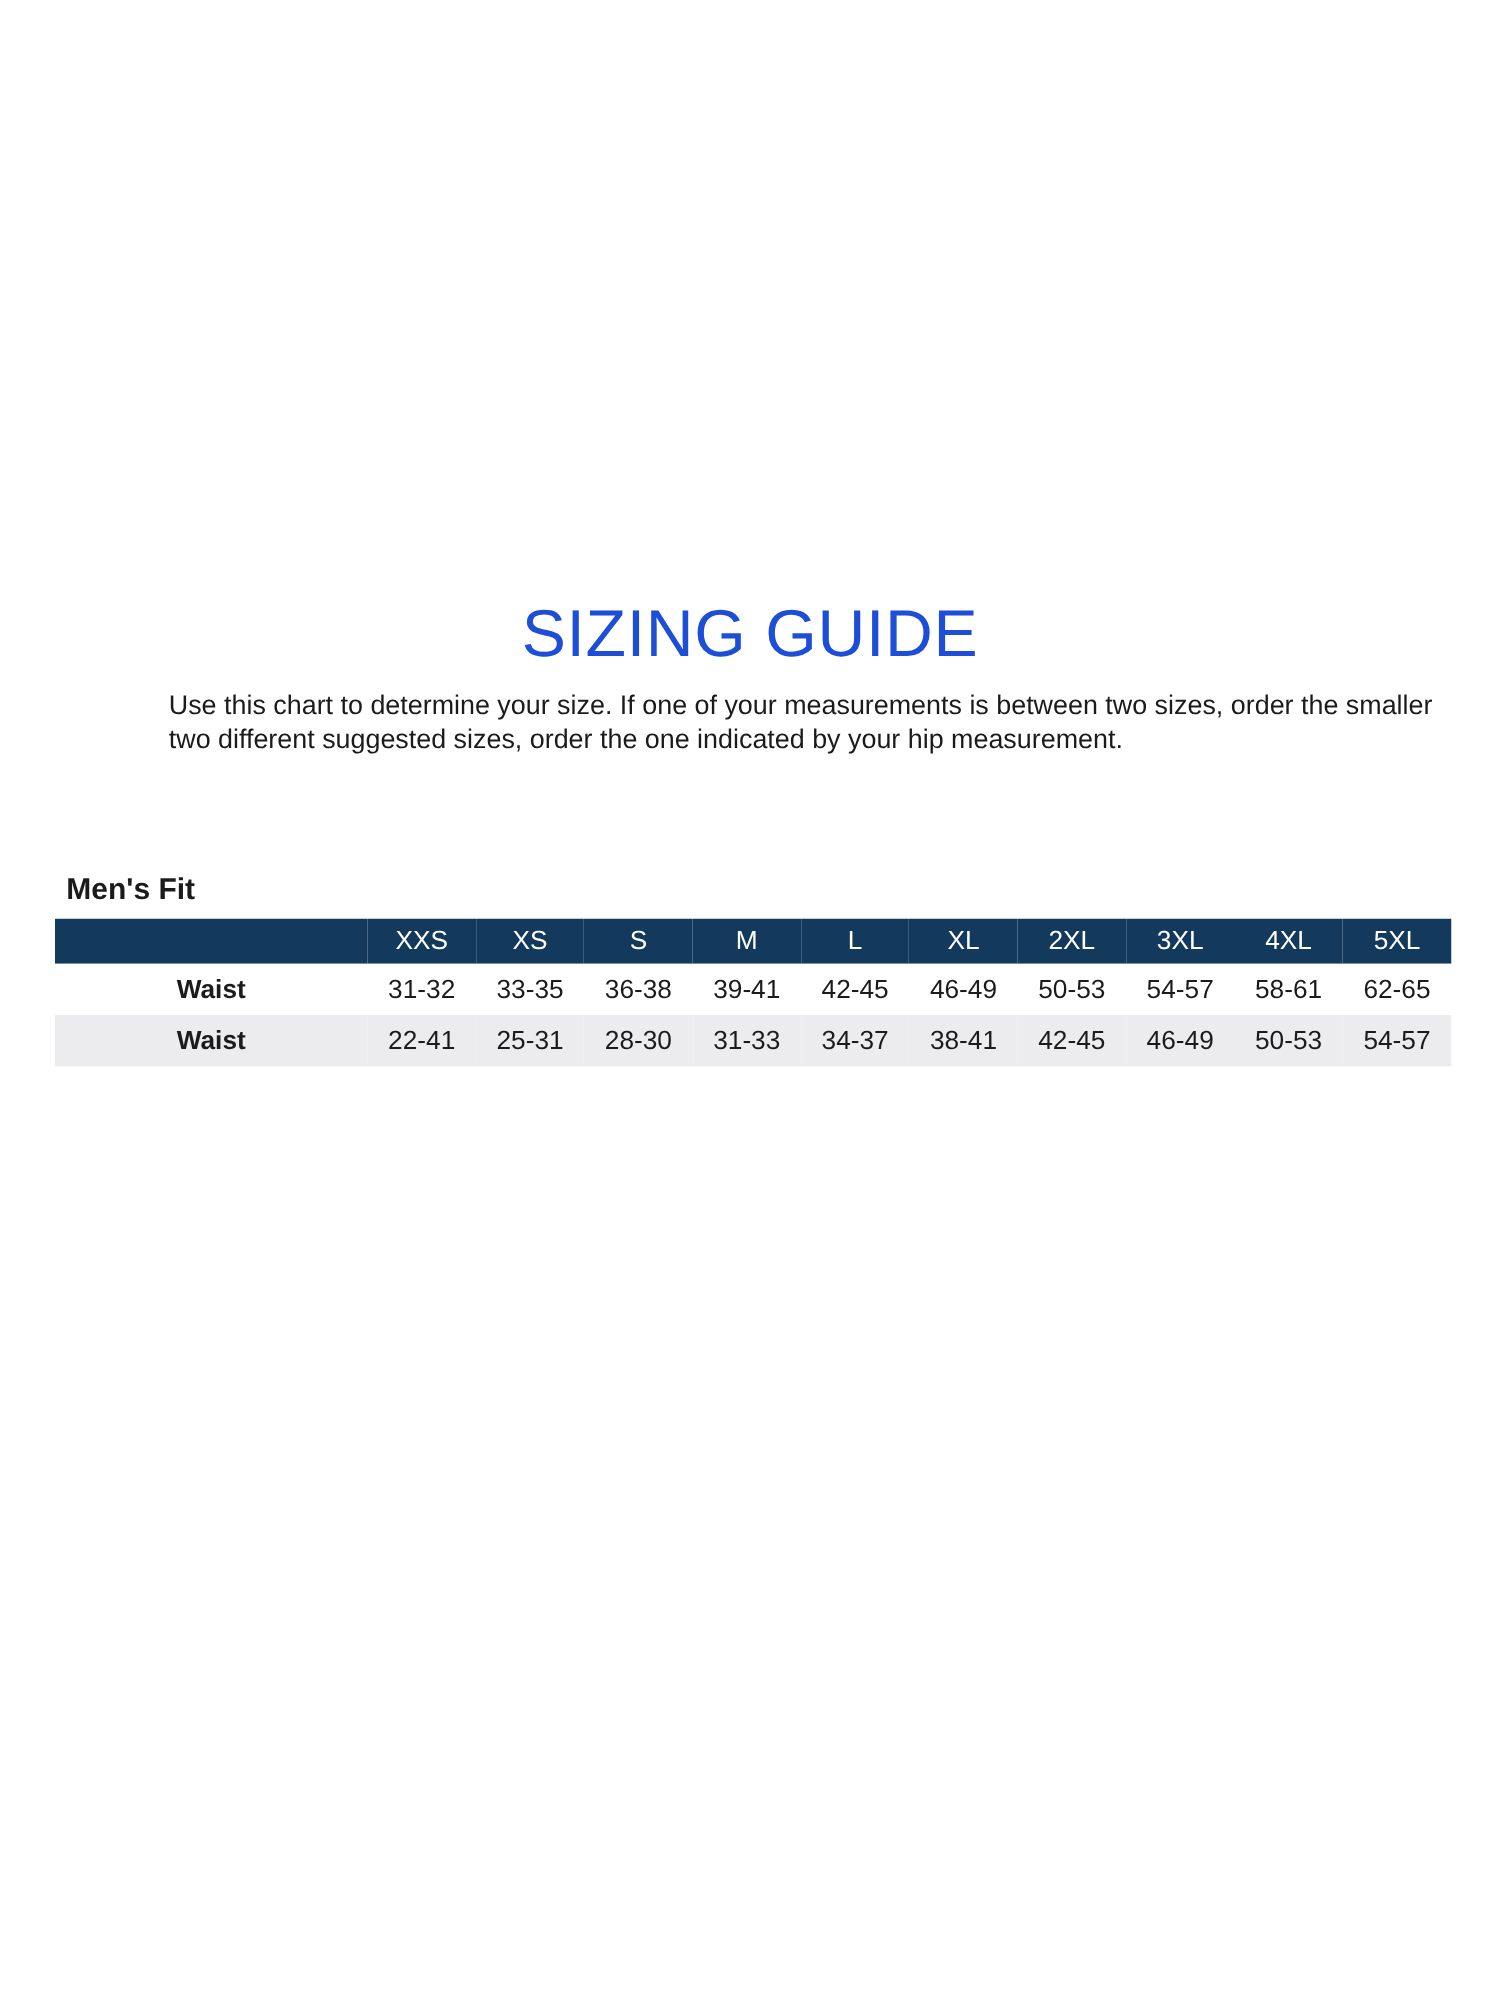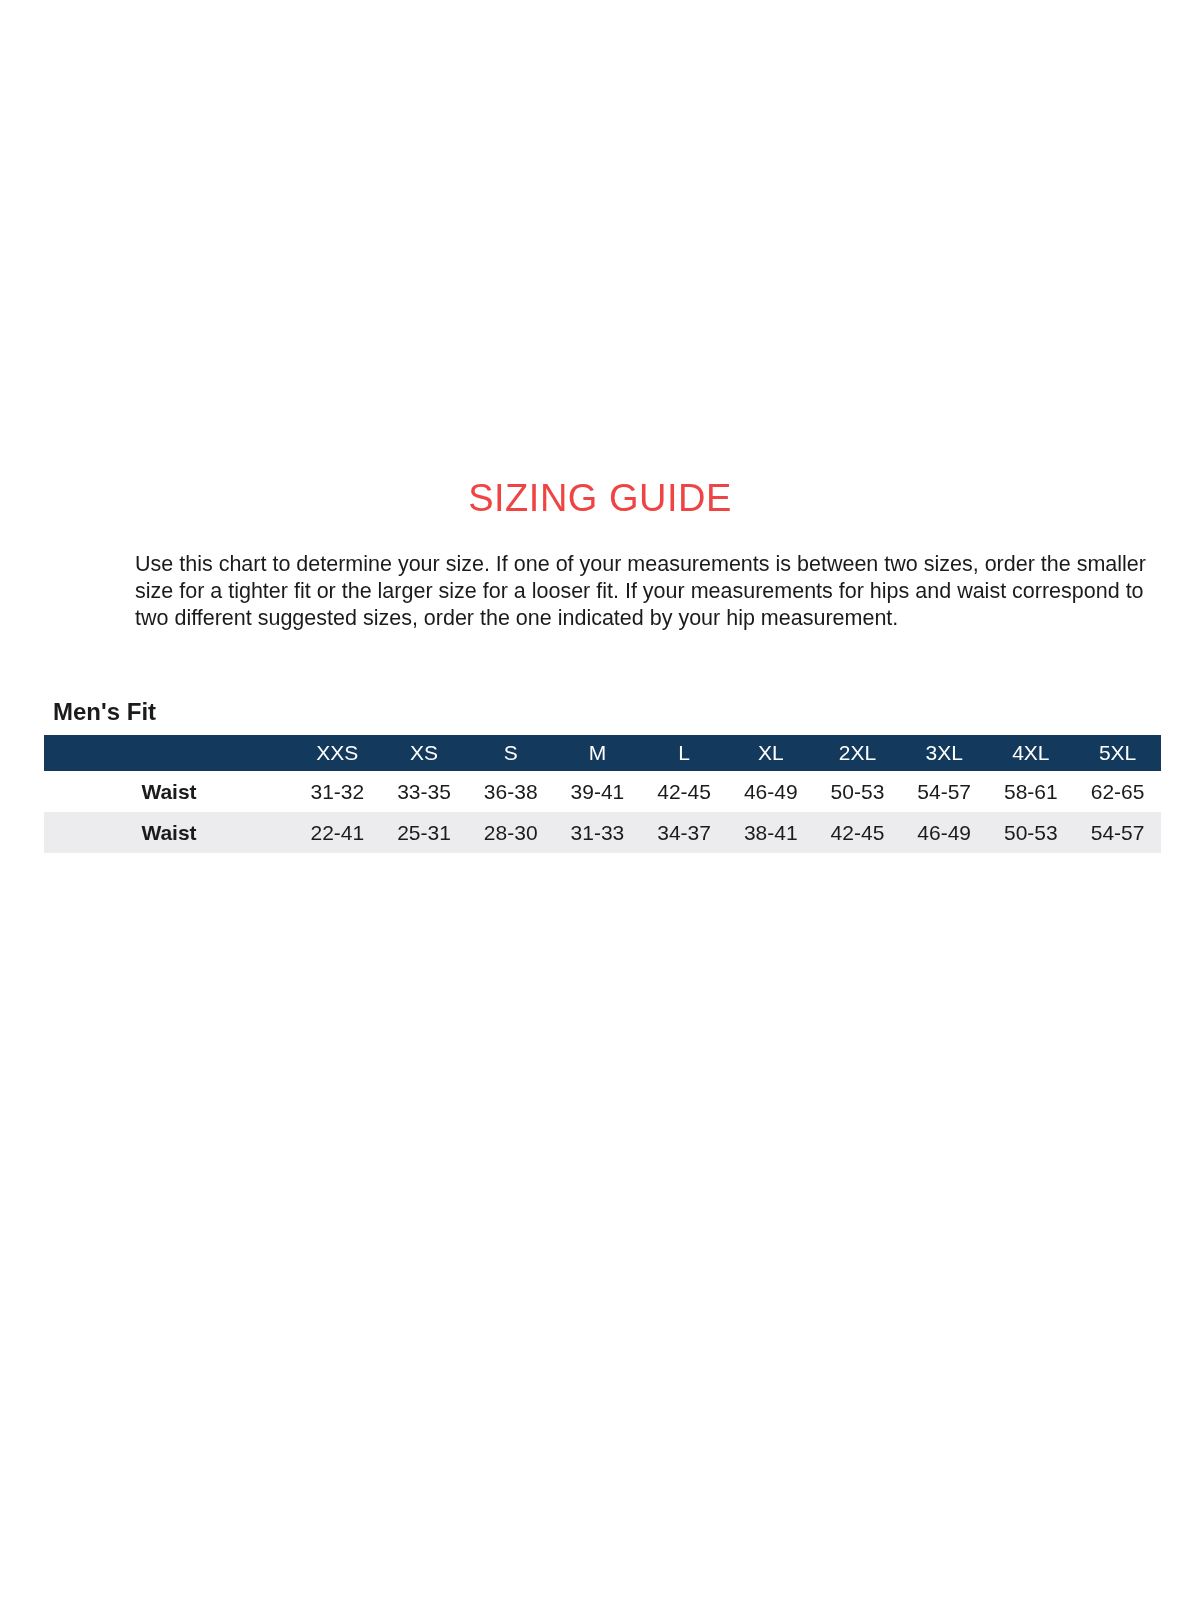--- a/index.html
+++ b/index.html
@@ -18,24 +18,24 @@
     color: var(--text);
     overflow: hidden;
   }
   .page-title {
     position: absolute;
     top: 477px;
     left: 0;
     width: 100%;
     margin: 0;
     text-align: center;
-    font-size: 38px;
+    font-size: 53px;
     font-weight: 400;
     letter-spacing: 0.5px;
-    color: #ef4444;
+    color: #1d4ed8;
   }
   .intro {
     position: absolute;
     top: 551px;
     left: 135px;
     font-size: 21.5px;
     line-height: 27px;
     color: #1b1b1b;
   }
   .intro .line { white-space: nowrap; }
@@ -78,21 +78,20 @@
 </style>
 </head>
 <body>
 
 <div class="page">
 
   <h1 class="page-title">SIZING GUIDE</h1>
 
   <div class="intro">
     <div class="line">Use this chart to determine your size. If one of your measurements is between two sizes, order the smaller</div>
-    <div class="line">size for a tighter fit or the larger size for a looser fit. If your measurements for hips and waist correspond to</div>
     <div class="line">two different suggested sizes, order the one indicated by your hip measurement.</div>
   </div>
 
   <div class="section-label">Men's Fit</div>
 
   <table class="size-table">
     <colgroup>
         <col class="label-col">
         <col>
         <col>

